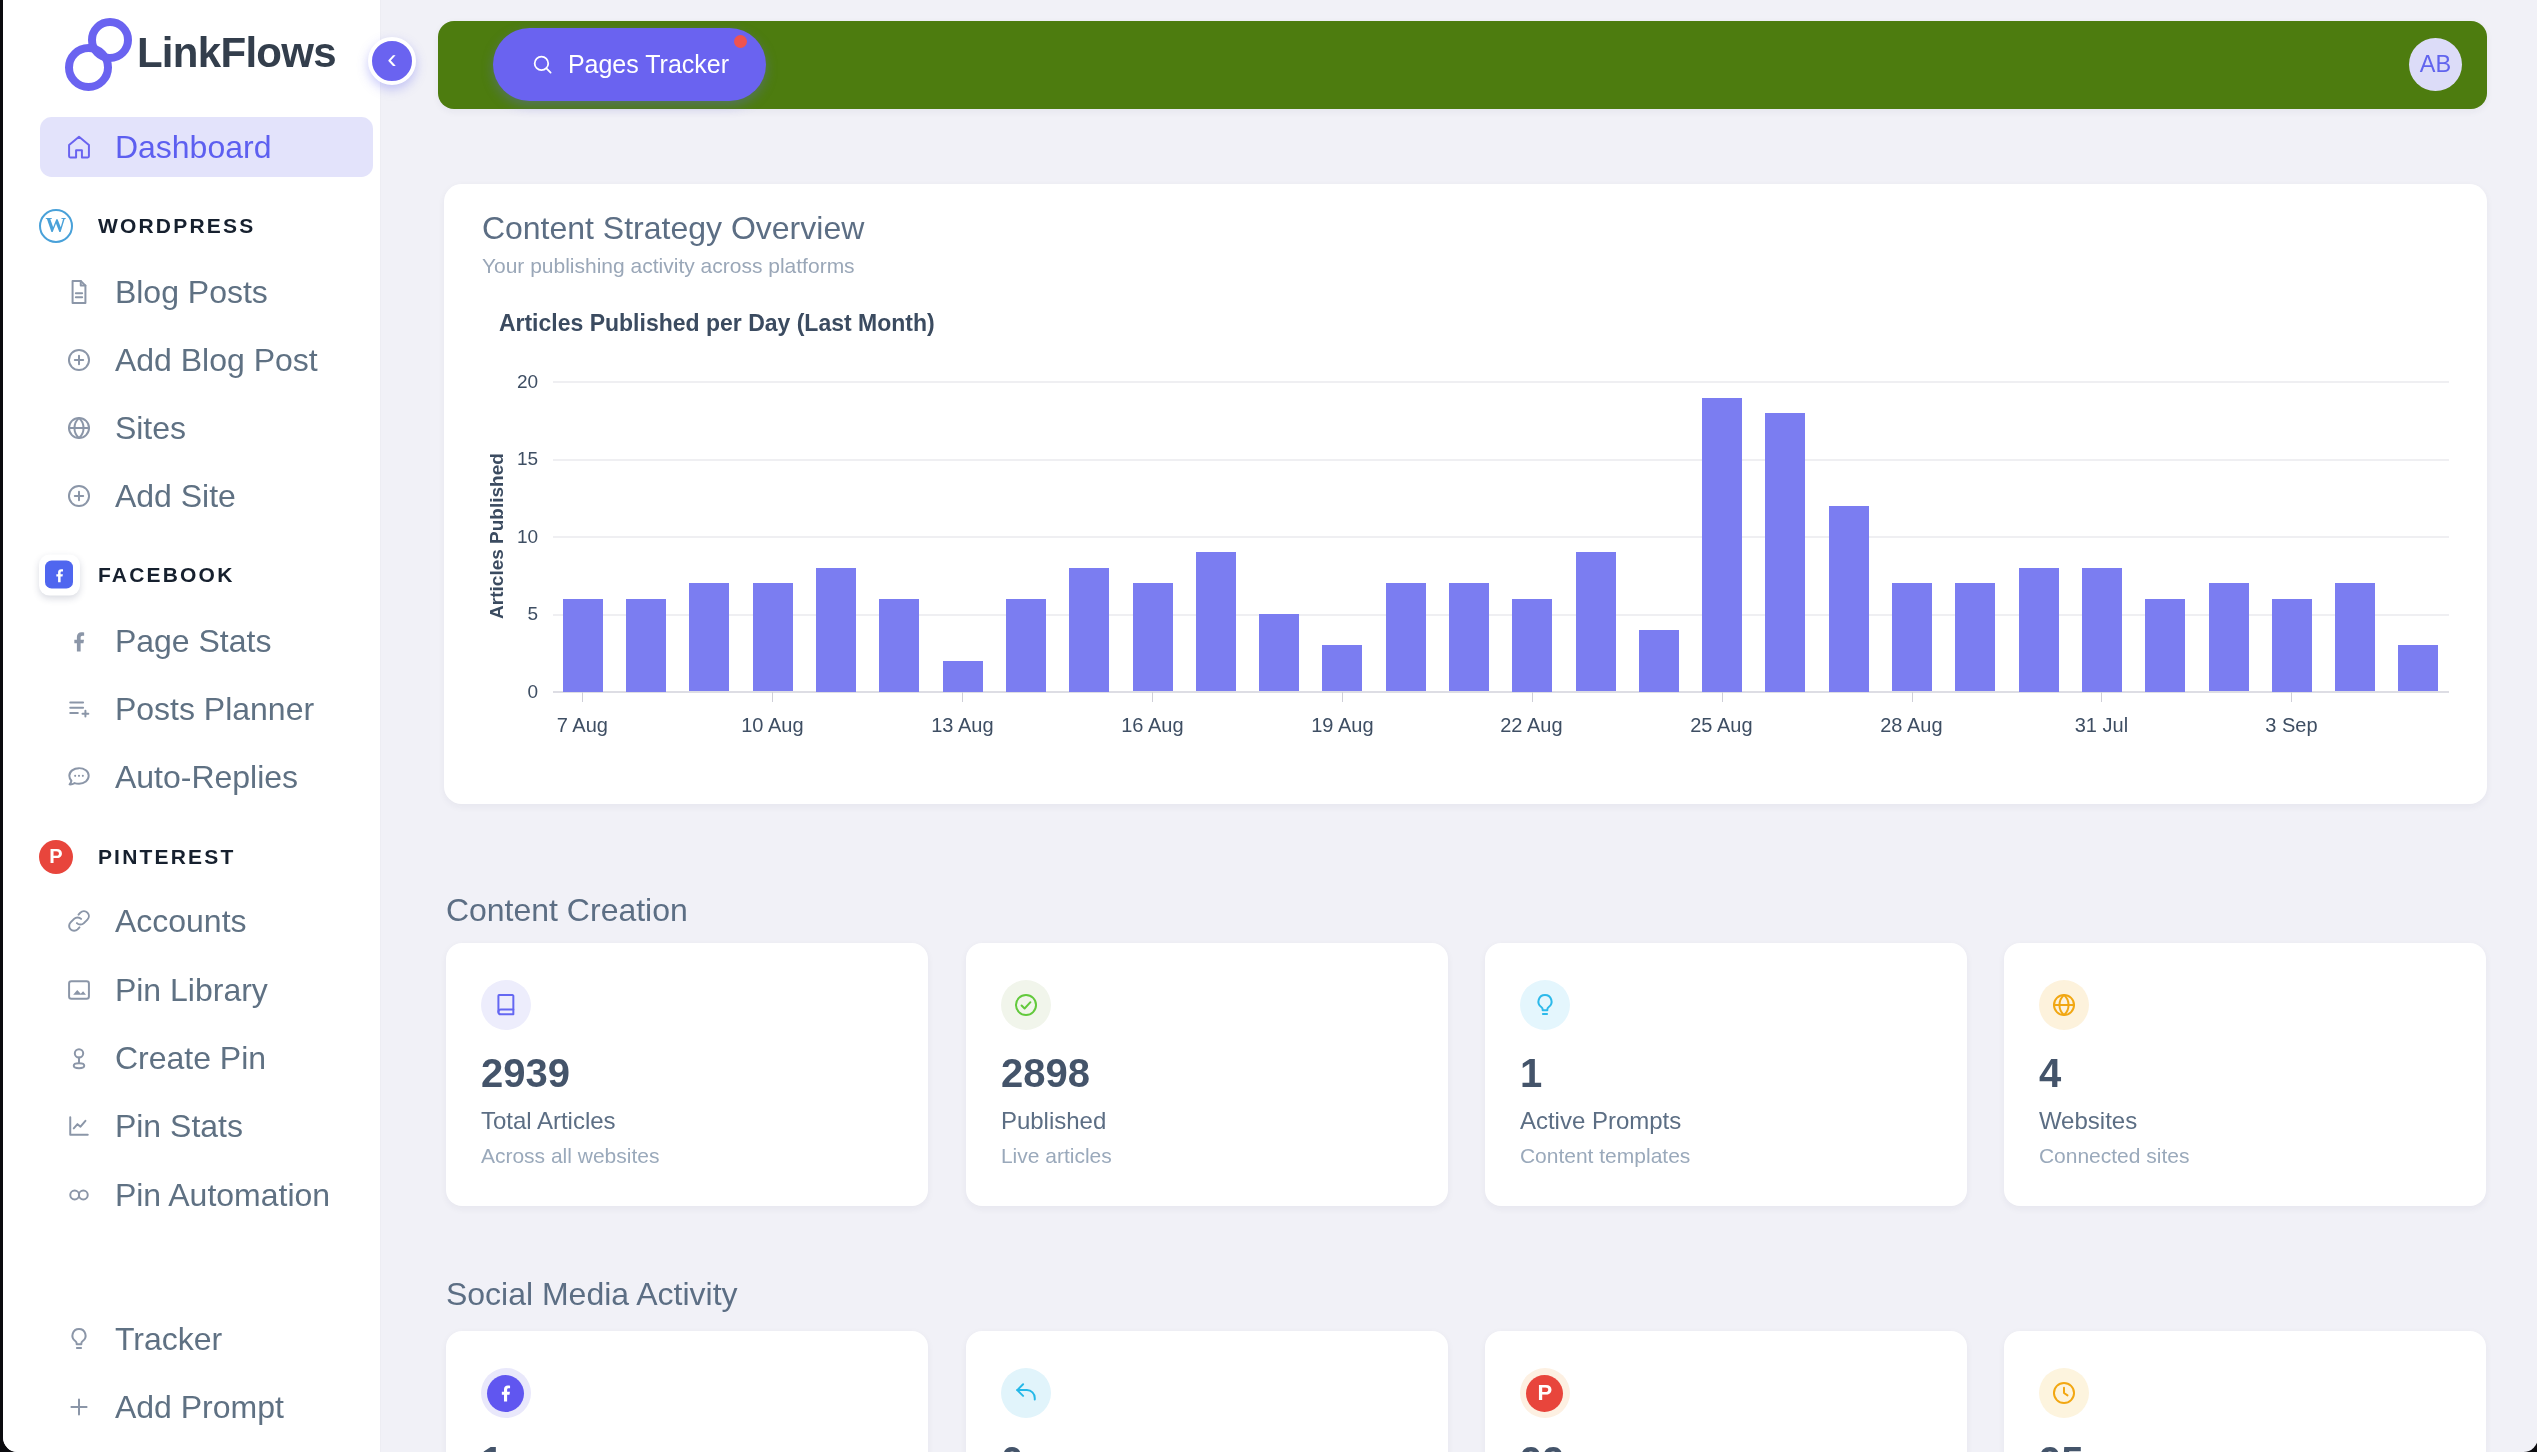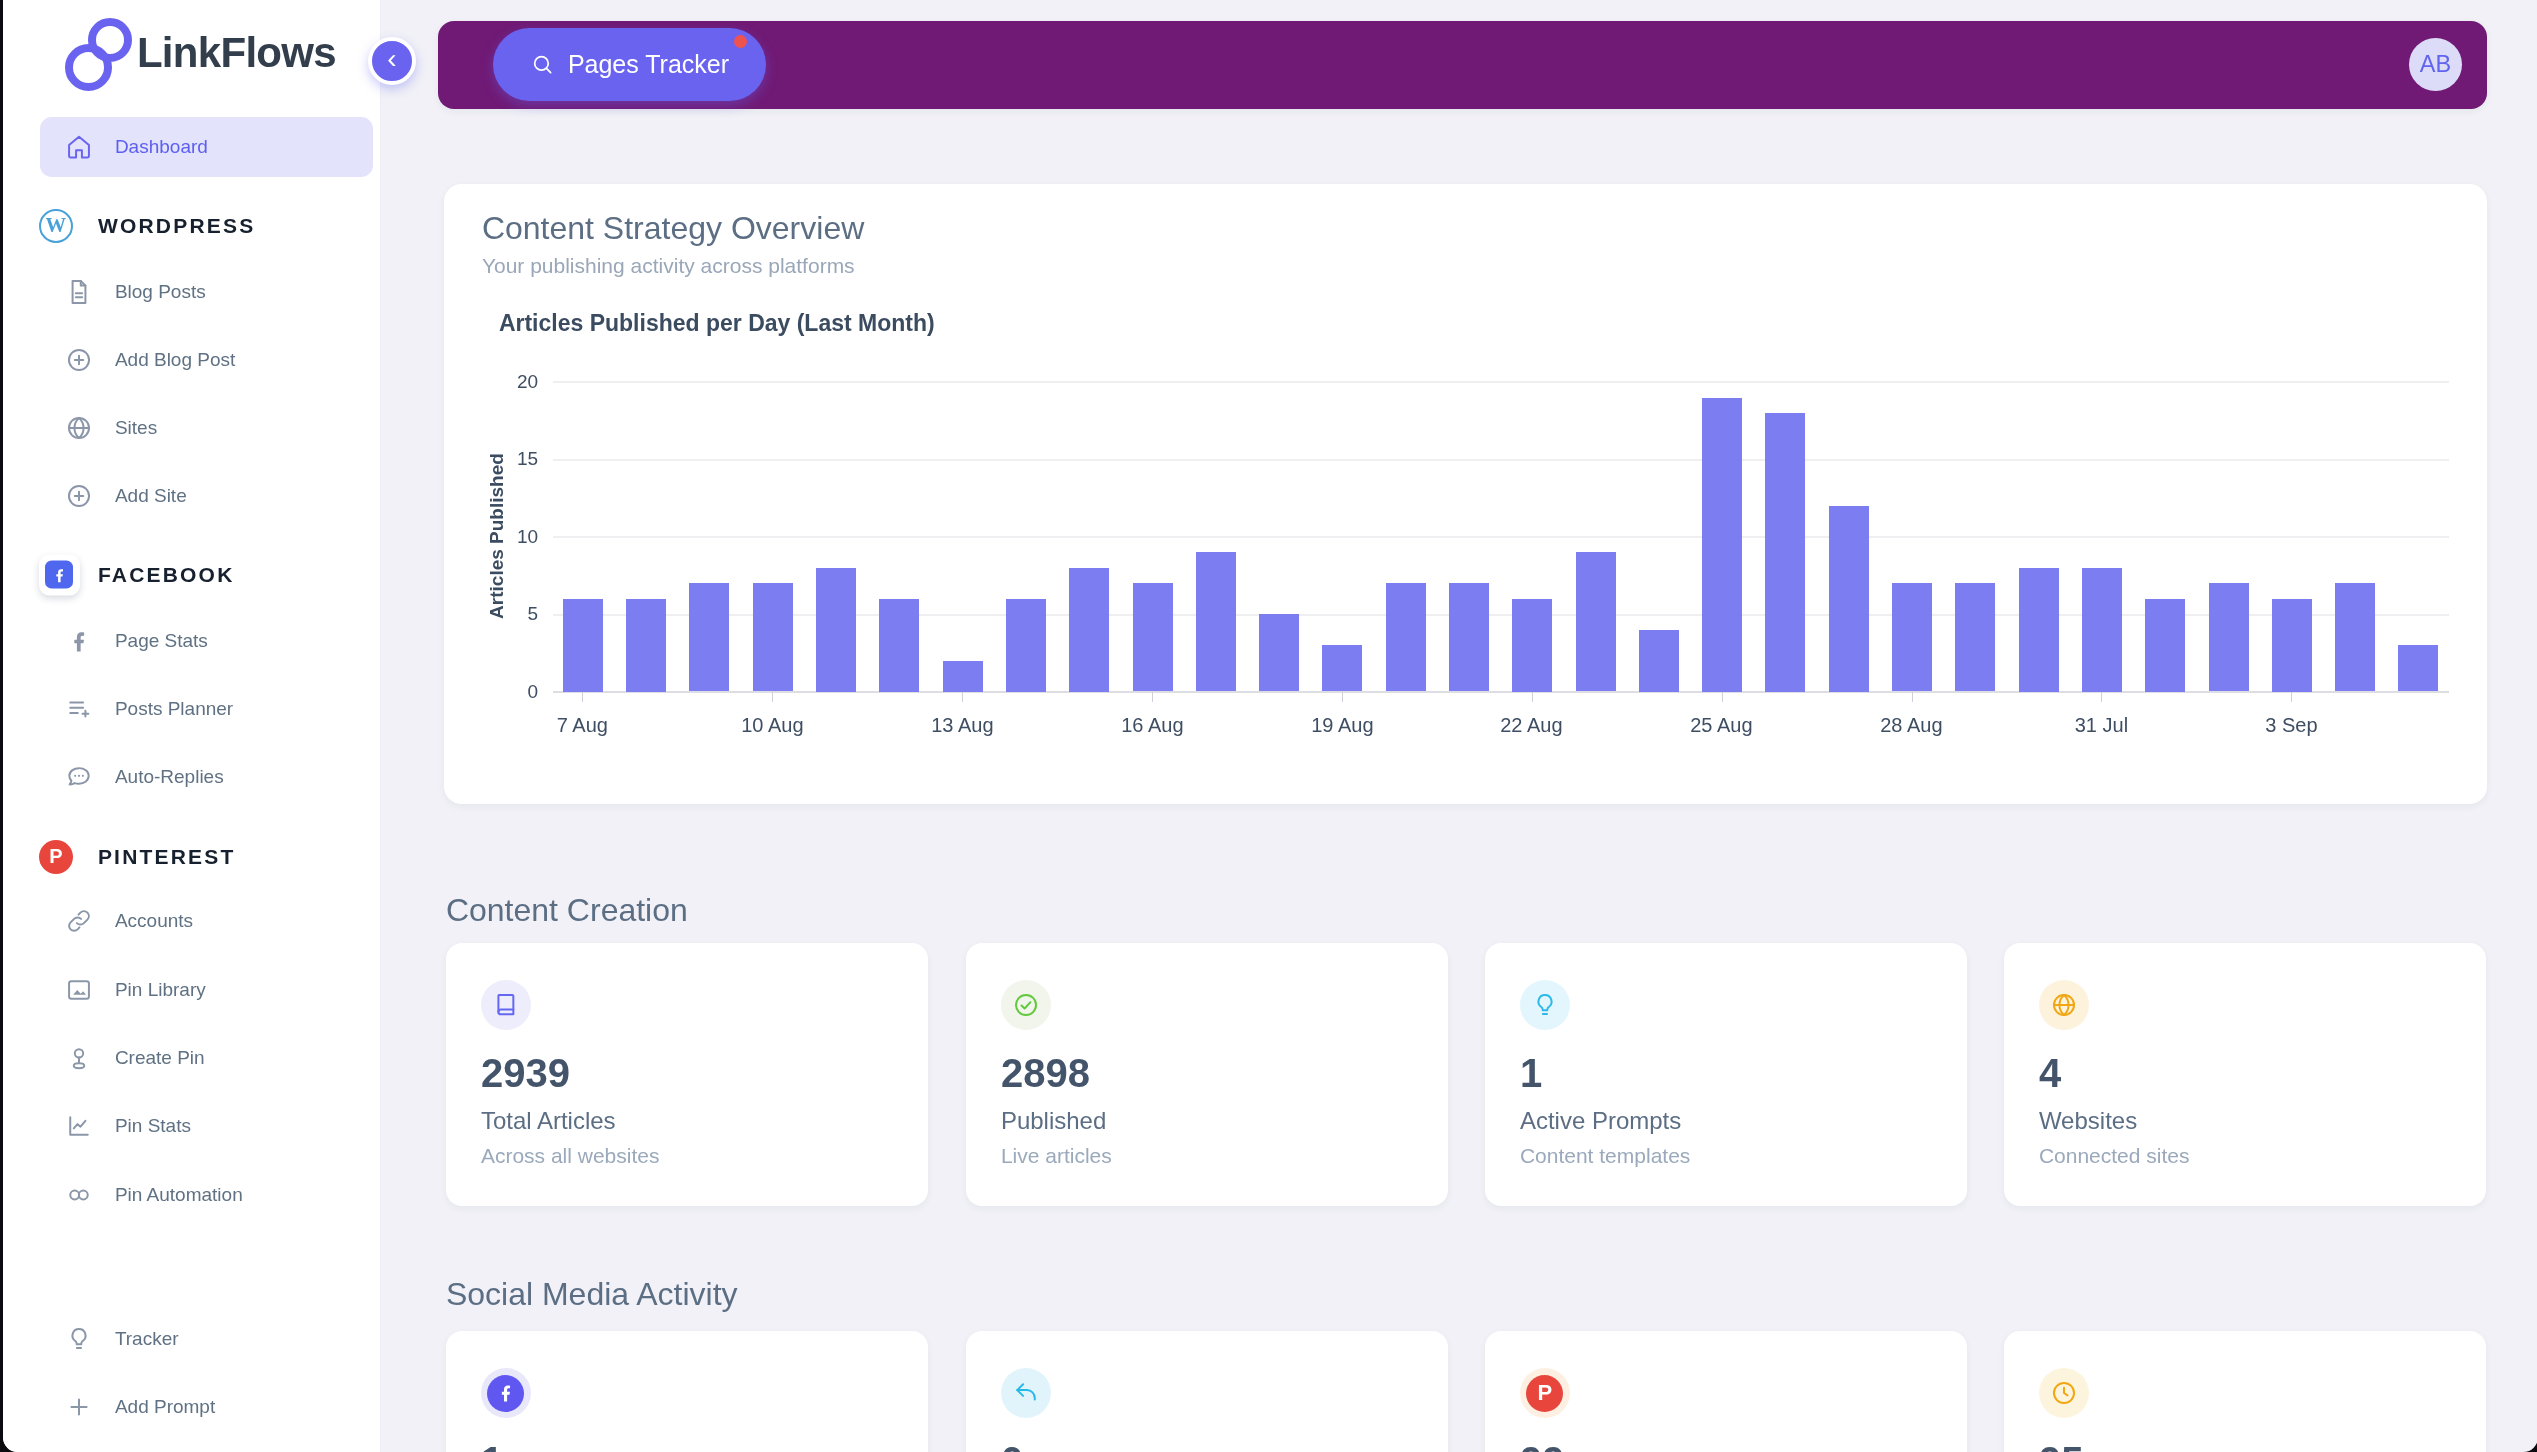--- a/index.html
+++ b/index.html
@@ -31,21 +31,21 @@
     box-shadow:0 4.4px 10.3px rgba(99,102,241,.35);cursor:pointer;padding:0;
     color:#fff;display:flex;align-items:center;justify-content:center;
   }
   .collapse span{font-size:28px;line-height:1;margin-top:-4.4px;}
   .side-item{
     position:absolute;left:0;width:377px;height:60px;cursor:pointer;
   }
   .side-item .ic{position:absolute;left:62px;top:16px;width:28px;height:28px;color:#8b96a8;}
   .side-item .lbl{
     position:absolute;left:112px;top:50%;transform:translateY(-50%);
-    font-size:19px;color:#5f7183;white-space:nowrap;
+    font-size:32px;color:#5f7183;white-space:nowrap;
   }
   .side-item.active{left:37px;width:333px;border-radius:11.7px;background:var(--accent-light);}
   .side-item.active .ic{left:25px;color:var(--accent);}
   .side-item.active .lbl{left:75px;color:#5d5ff0;font-weight:500;}
   .side-header{position:absolute;left:0;width:377px;height:47px;}
   .side-header .hlbl{
     position:absolute;left:95px;top:50%;transform:translateY(-50%);
     font-size:21px;font-weight:700;color:#16202e;letter-spacing:2.2px;white-space:nowrap;
   }
   .side-header .hic{position:absolute;left:36px;top:50%;transform:translateY(-50%);}
@@ -65,21 +65,21 @@
   .fb-tile svg{width:19px;height:19px;}
   .pin-badge{
     display:flex;align-items:center;justify-content:center;width:34px;height:34px;border-radius:50%;
     background:var(--pinterest-red);color:#fff;font-weight:700;font-size:20px;
   }
   .tools-ic{width:37px;height:37px;color:var(--tools-purple);}
   .tools-ic svg{width:100%;height:100%;}
   .ic svg{width:100%;height:100%;display:block;}
   
   .topbar{
-    position:absolute;left:435px;top:20.6px;width:2049px;height:88px;background:#701a75;
+    position:absolute;left:435px;top:20.6px;width:2049px;height:88px;background:#4d7c0f;
     border-radius:16px;box-shadow:0 2.2px 7.3px rgba(30,30,70,.05);
   }
   .tracker-btn{
     position:absolute;left:55px;top:7.3px;width:273px;height:73px;border:none;cursor:pointer;
     border-radius:38px;background:var(--accent);color:#fff;display:flex;align-items:center;
     justify-content:center;gap:13.2px;font-size:25px;font-family:inherit;
     box-shadow:0 4.4px 11.7px rgba(99,102,241,.35);
   }
   .tracker-btn .sic{width:25px;height:25px;display:block;}
   .tracker-btn .sic svg{width:100%;height:100%;}

